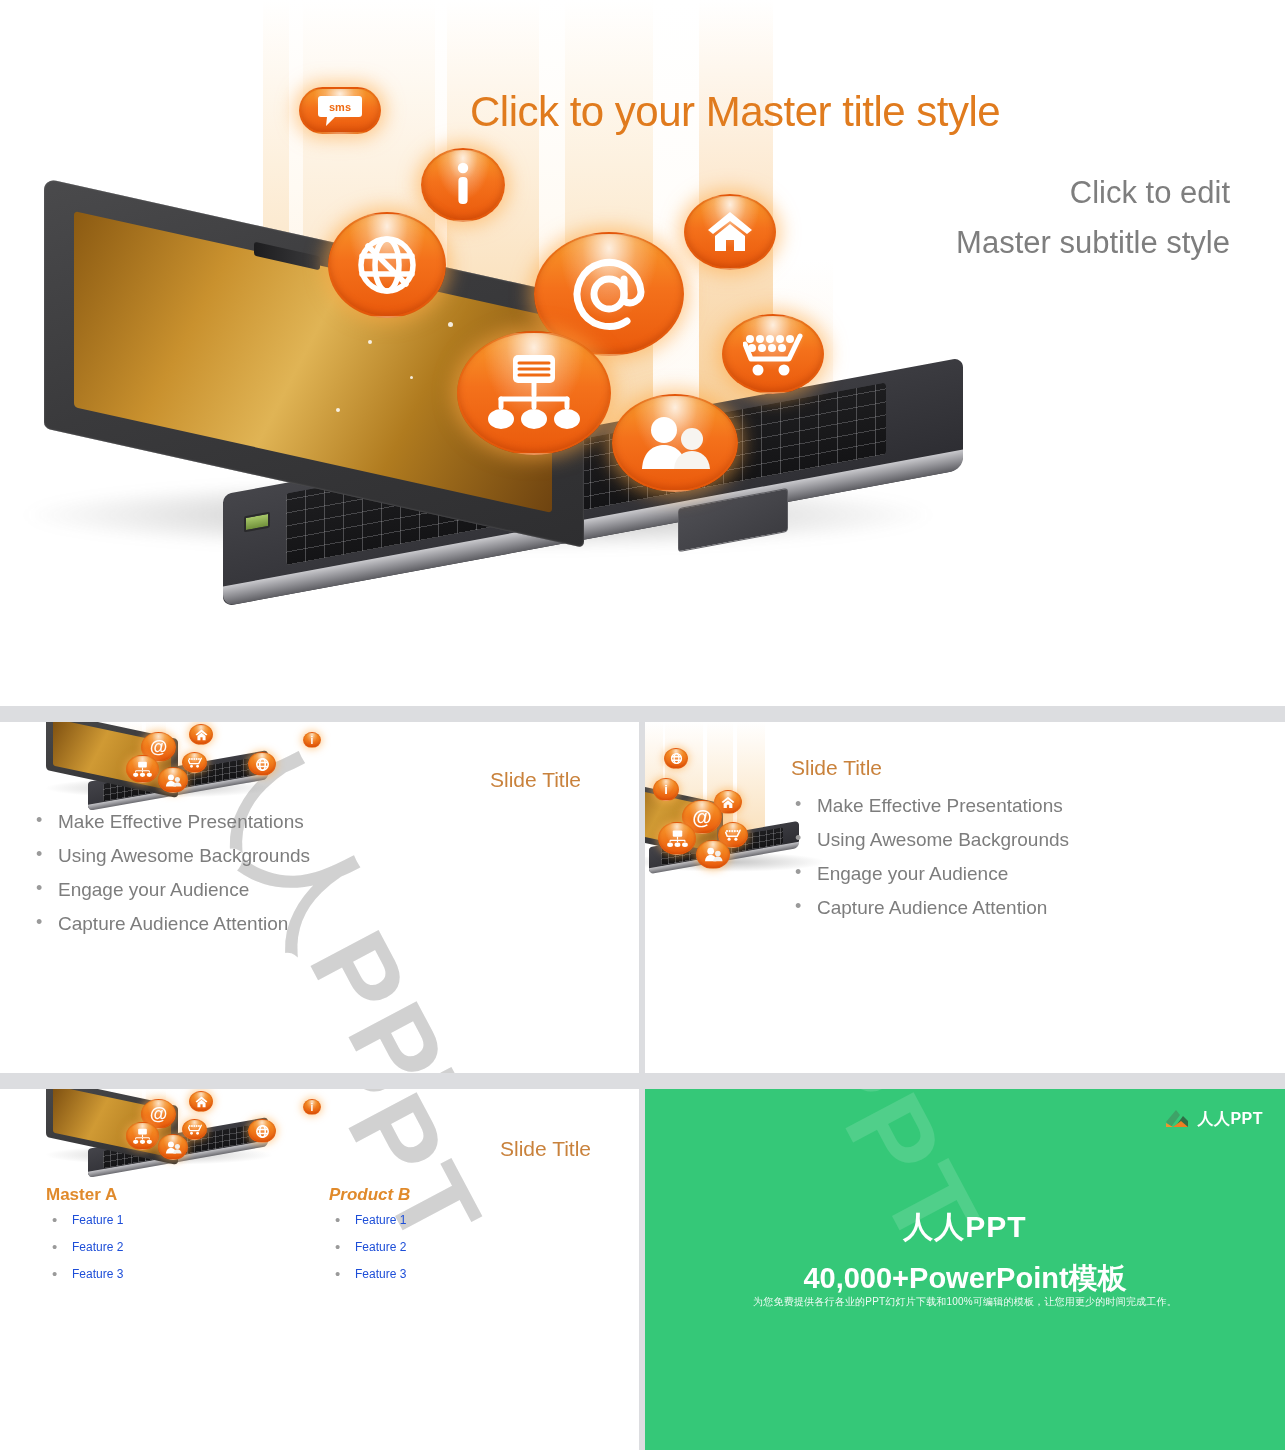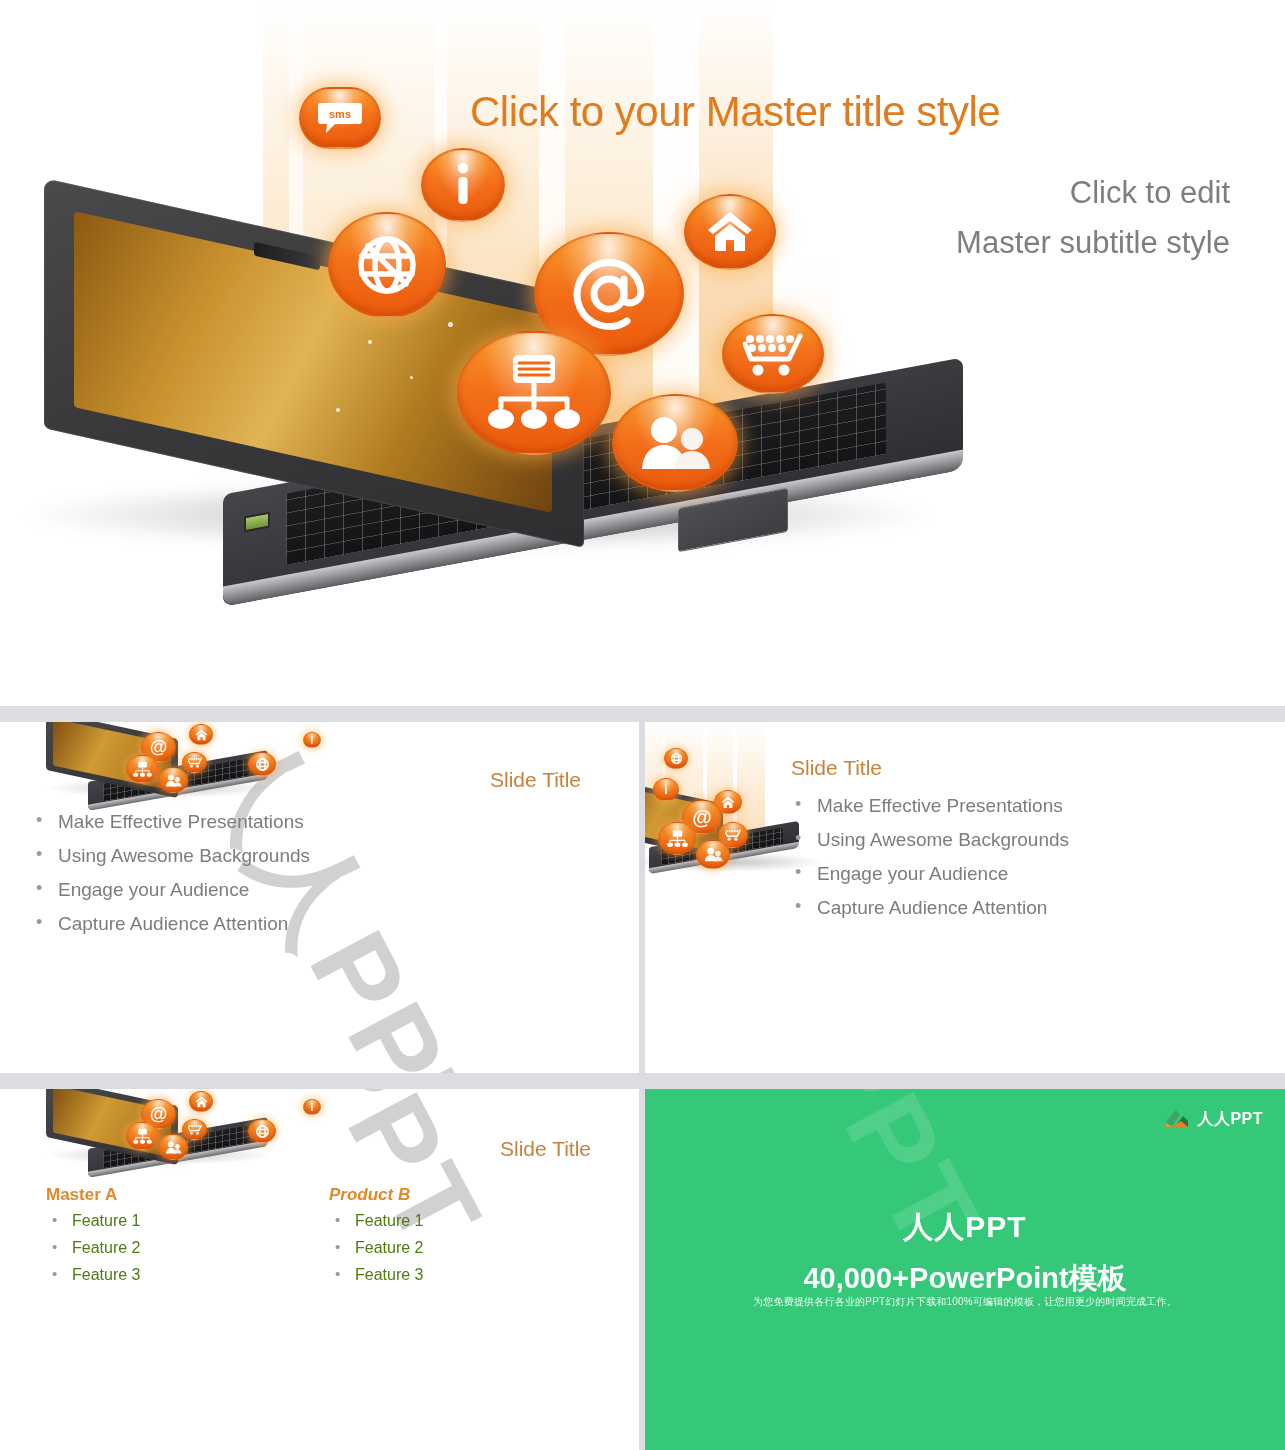--- a/index.html
+++ b/index.html
@@ -135,21 +135,21 @@
   .bullets li {
     list-style:none; position:relative; padding-left:26px;
     font-size:19px; line-height:27px; color:#7d7d7d; margin-bottom:7px; white-space:nowrap;
   }
   .bullets li::before {
     content:"•"; position:absolute; left:4px; top:-1px; color:#9a9a9a; font-size:18px;
   }
   .prod-head { position:absolute; font-size:17px; font-weight:700; color:#E08A2B; }
   .feat li {
     list-style:none; position:relative; padding-left:24px;
-    font-size:16px; line-height:23px; color:#4d7c0f; margin-bottom:4px; white-space:nowrap;
+    font-size:12px; line-height:23px; color:#1d4ed8; margin-bottom:4px; white-space:nowrap;
   }
   .feat li::before { content:"•"; position:absolute; left:4px; top:-1px; color:#9a9a9a; font-size:15px; }
 
   
   .mini-lap { position:absolute; }
   .ml-strip { position:absolute; background:linear-gradient(to bottom,#ffffff,#fae0bb); }
   .ml-shadow { position:absolute; background:radial-gradient(ellipse at center, rgba(110,110,110,.40) 0%, rgba(120,120,120,0) 70%); }
   .ml-lid { position:absolute; background:linear-gradient(150deg,#4a4a4c,#2d2d2f); transform:skewY(12deg); border-radius:4px; }
   .ml-screen { position:absolute; transform:skewY(12deg); background:linear-gradient(115deg,#7d4f10,#d09a34 40%,#b37e21 75%,#5e3a0d); border-radius:2px; }
   .ml-base { position:absolute; background:linear-gradient(175deg,#44444a,#29292e); transform:skewY(-10deg); border-radius:3px 4px 6px 4px; }
@@ -226,21 +226,21 @@
       <div class="cam"></div>
       <div class="spark" style="left:350px; top:110px; width:4px; height:4px;"></div>
       <div class="spark" style="left:392px; top:146px; width:3px; height:3px;"></div>
       <div class="spark" style="left:430px; top:92px;  width:5px; height:5px;"></div>
       <div class="spark" style="left:468px; top:160px; width:3px; height:3px;"></div>
       <div class="spark" style="left:318px; top:178px; width:4px; height:4px;"></div>
       <div class="spark" style="left:500px; top:120px; width:3px; height:3px;"></div>
       <div class="spark" style="left:540px; top:70px;  width:4px; height:4px;"></div>
     </div>
 
-    <div class="ico" style="left:299px; top:87px; width:82px; height:62px; border-radius:34px;">
+    <div class="ico" style="left:299px; top:87px; width:82px; height:47px; border-radius:34px;">
       <svg width="46" height="34" viewBox="0 0 46 34" aria-hidden="true">
         <path d="M4 2h38a3 3 0 0 1 3 3v15a3 3 0 0 1-3 3H18l-9 9 1-9H4a3 3 0 0 1-3-3V5a3 3 0 0 1 3-3z" fill="#fff"></path>
         <text x="23" y="17" font-family="Liberation Sans, sans-serif" font-size="11" font-weight="700" fill="#ef6a12" text-anchor="middle">sms</text>
       </svg>
     </div>
 
     <div class="ico" style="left:421px; top:148px; width:84px; height:74px;">
       <svg width="22" height="46" viewBox="0 0 22 46" aria-hidden="true">
         <circle cx="11" cy="6" r="5.2" fill="#fff"></circle>
         <rect x="6.4" y="15" width="9.2" height="27" rx="4" fill="#fff"></rect>

